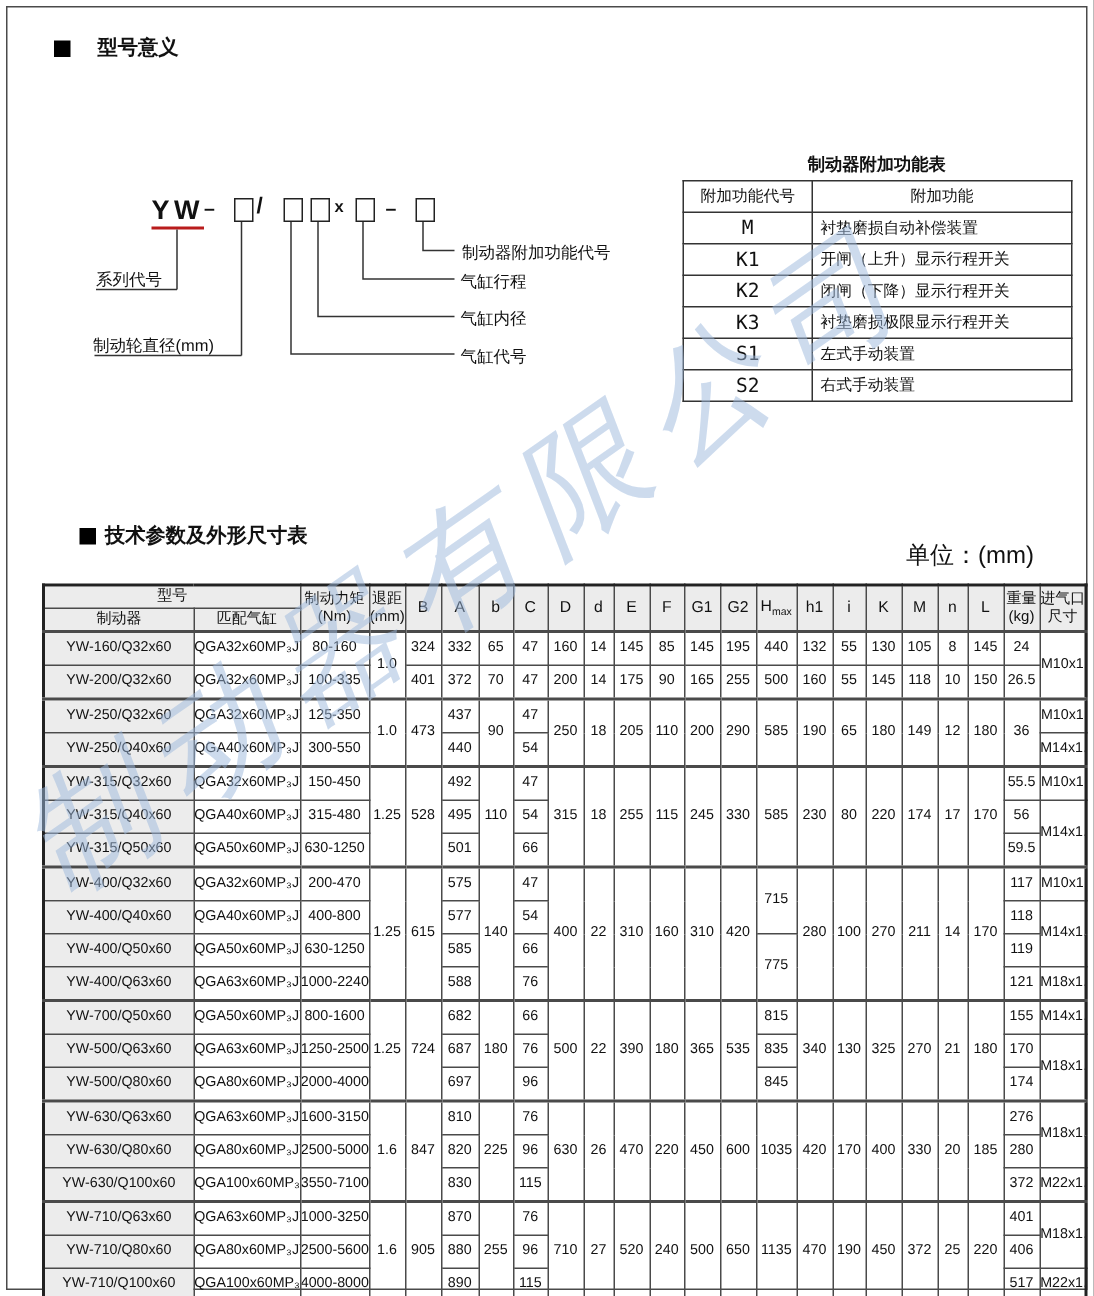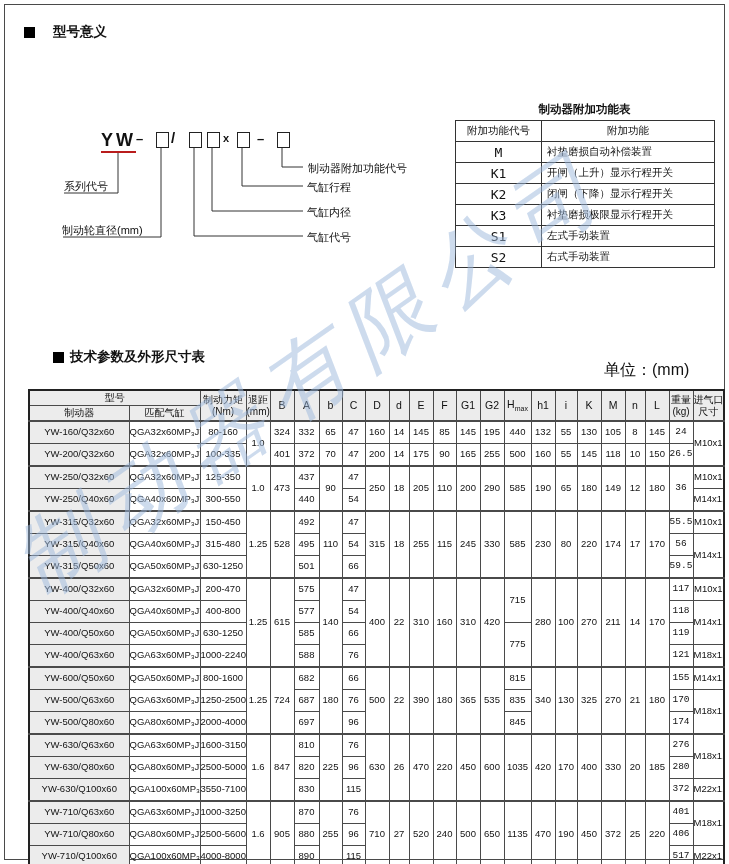--- a/index.html
+++ b/index.html
@@ -39,34 +39,34 @@
   .main-table th,.main-table td{border:1px solid #4a4a4a;text-align:center;vertical-align:middle;
       padding:0;white-space:nowrap;overflow:hidden;font-weight:normal;line-height:1.12;}
   .main-table{border:2px solid #222;}
   .main-table thead th{background:#ececec;font-size:10px;height:14px;}
   .main-table thead th.letter{font-size:10.5px;}
   .main-table td{font-size:9.5px;height:21px;}
   .main-table sub{font-size:7px;}
   .k-model{background:#ececec;font-size:10px;}
   .k-cyl{font-size:8px;}
   .k-tq{font-size:8.5px;}
-  .k-w{font-size:9px;font-family:Liberation Mono, monospace;}
+  .k-w{font-size:9px;}
   .k-in{font-size:8px;}
   .vtop{vertical-align:top;padding-top:3px;}
   tr.grp td{border-top-width:2px;}
 </style>
 </head>
 <body>
 
 <div class="page">
   <div class="frame"></div>
 
   <div class="watermark">制动器有限公司</div>
 
-  <div class="sec-head" style="left:24px;top:23px;gap:18px;">
+  <div class="sec-head" style="left:36px;top:23px;gap:18px;">
     <span class="sq"></span>
     <span>型号意义</span>
   </div>
 
   <div>
     <span class="diagram-code yw" style="position:absolute;">YW</span>
     <span class="dsep" style="left:136px;top:131px;">–</span>
     <span class="dbox" style="left:156px;"></span>
     <span class="dsep" style="left:171px;top:129px;font-size:15px;">/</span>
     <span class="dbox" style="left:189px;"></span>
@@ -363,21 +363,21 @@
         <tr>
           <td class="k-model">YW-400/Q63x60</td>
           <td class="k-cyl">QGA63x60MP₃JY</td>
           <td class="k-tq">1000-2240</td>
           <td>588</td>
           <td>76</td>
           <td class="k-w">121</td>
           <td class="k-in">M18x1.5</td>
         </tr>
         <tr class="grp">
-          <td class="k-model">YW-600/Q50x60</td>
+          <td class="k-model">YW-700/Q50x60</td>
           <td class="k-cyl">QGA50x60MP₃JY</td>
           <td class="k-tq">800-1600</td>
           <td rowspan="3">1.25</td>
           <td rowspan="3">724</td>
           <td>682</td>
           <td rowspan="3">180</td>
           <td>66</td>
           <td rowspan="3">500</td>
           <td rowspan="3">22</td>
           <td rowspan="3">390</td>

